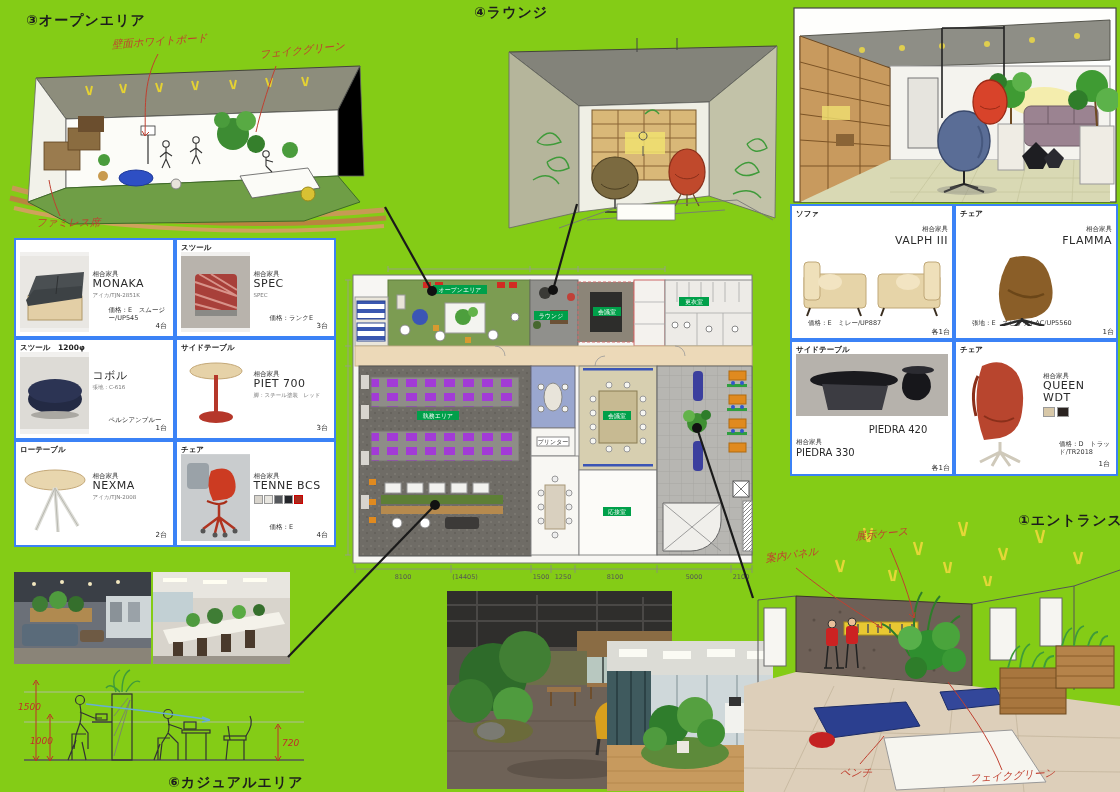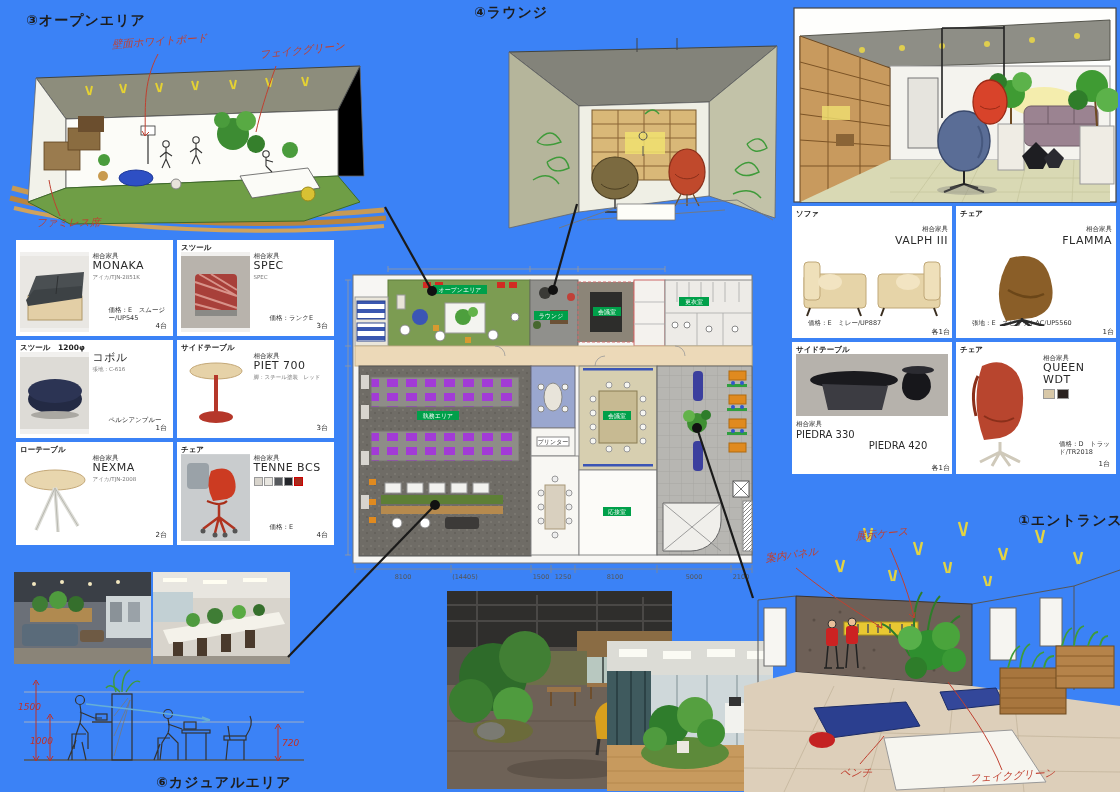--- a/index.html
+++ b/index.html
@@ -1,45 +1,45 @@
 <!DOCTYPE html>
 <html><head>
 <meta charset="utf-8">
 <style>
   html,body{margin:0;padding:0;background:#e9e9e7;font-family:"DejaVu Sans",sans-serif;}
-  #board{position:relative;width:1120px;height:792px;background:#3b82f6;overflow:hidden;
+  #board{position:relative;width:1120px;height:792px;background:#84cc16;overflow:hidden;
          box-shadow:0 0 0 1px #cfcfcd;}
   .abs{position:absolute;}
   .sec-title{font-size:14px;font-weight:600;color:#1d1d1d;letter-spacing:1px;white-space:nowrap;}
   
   .panel{display:grid;background:#fff;}
   .card{border:2px solid #3b82f6;background:#fff;position:relative;padding:3px 4px;box-sizing:border-box;overflow:hidden;}
   .card .hdr{font-size:7.5px;font-weight:700;color:#222;height:9px;line-height:9px;}
   .card .body{display:flex;gap:4px;height:calc(100% - 10px);}
   .card .ph{flex:0 0 46%;display:flex;align-items:center;justify-content:center;background:#f1f0ee;overflow:hidden;}
   .card .txt{flex:1;position:relative;font-size:6px;color:#444;line-height:1.25;}
-  .card .maker{font-size:6.5px;color:#333;margin-top:0;}
+  .card .maker{font-size:6.5px;color:#333;margin-top:18px;}
   .card .nm{font-size:11px;color:#2a2a2a;letter-spacing:.5px;line-height:1.05;}
   .card .nm2{font-size:10px;color:#2a2a2a;text-align:right;}
   .card .spec{font-size:5.5px;color:#777;margin-top:2px;}
   .card .price{font-size:6.5px;color:#333;position:absolute;bottom:10px;left:16px;}
   .card .qty{font-size:7px;color:#222;position:absolute;bottom:1px;right:2px;}
   svg text{font-family:"DejaVu Sans",sans-serif;}
   .note-red{fill:#c04030;font-size:10.5px;font-style:italic;}
   .dim-red{fill:#c03028;font-size:9px;font-style:italic;}
 </style>
 </head>
 <body>
 
 <div id="board">
 
   <div class="abs sec-title" style="left:26px;top:12px">③オープンエリア</div>
   <div class="abs sec-title" style="left:474px;top:4px">④ラウンジ</div>
   <div class="abs sec-title" style="left:1018px;top:512px">①エントランス</div>
-  <div class="abs sec-title" style="left:156px;top:774px;font-weight:700">⑥カジュアルエリア</div>
+  <div class="abs sec-title" style="left:168px;top:774px;font-weight:700">⑥カジュアルエリア</div>
 
   <svg class="abs" style="left:8px;top:26px" width="382" height="207" viewBox="0 0 382 207">
 
     <path d="M4,162 C90,186 250,196 376,184" stroke="#c79a55" stroke-width="5" fill="none"></path>
     <path d="M2,172 C90,196 250,204 378,192" stroke="#b9853f" stroke-width="5" fill="none"></path>
     <path d="M6,182 C95,204 255,210 376,200" stroke="#cfa25c" stroke-width="4" fill="none"></path>
 
     <polygon points="28,52 352,40 330,84 58,93" fill="#8d8d7c" stroke="#44443c" stroke-width="1"></polygon>
     <polygon points="28,52 58,93 58,162 20,176" fill="#f2f2ea" stroke="#666" stroke-width="0.8"></polygon>
     <polygon points="330,84 352,40 356,150 330,150" fill="#ececе4" stroke="#666" stroke-width="0.8"></polygon>
@@ -370,21 +370,21 @@
         <ellipse cx="58" cy="26" rx="44" ry="9" fill="#1a1a1e"></ellipse>
         <polygon points="26,30 92,32 86,56 32,56" fill="#3c3c42"></polygon>
         <path d="M112,18 q16,-6 22,8 q4,14 -10,20 q-16,2 -18,-12 q0,-12 6,-16" fill="#17171b"></path>
         <ellipse cx="122" cy="16" rx="16" ry="4" fill="#2b2b31"></ellipse>
       </svg>
       <div style="display:flex;gap:14px">
         <div>
           <div class="maker">相合家具</div>
           <div class="nm2">PIEDRA 330</div>
         </div>
-        <div class="nm2" style="margin-top:20px">PIEDRA 420</div>
+        <div class="nm2" style="margin-top:4px">PIEDRA 420</div>
       </div>
       <div class="qty">各1台</div>
     </div>
 
     <div class="card">
       <div class="hdr">チェア</div>
       <div class="body">
         <div class="ph" style="flex-basis:52%;background:#fff">
           <svg width="76" height="112">
             <path d="M20,10 q20,-10 34,6 q10,14 6,40 q-3,22 -22,26 l-16,2 q-14,-38 -2,-74" fill="#b8452e"></path>

